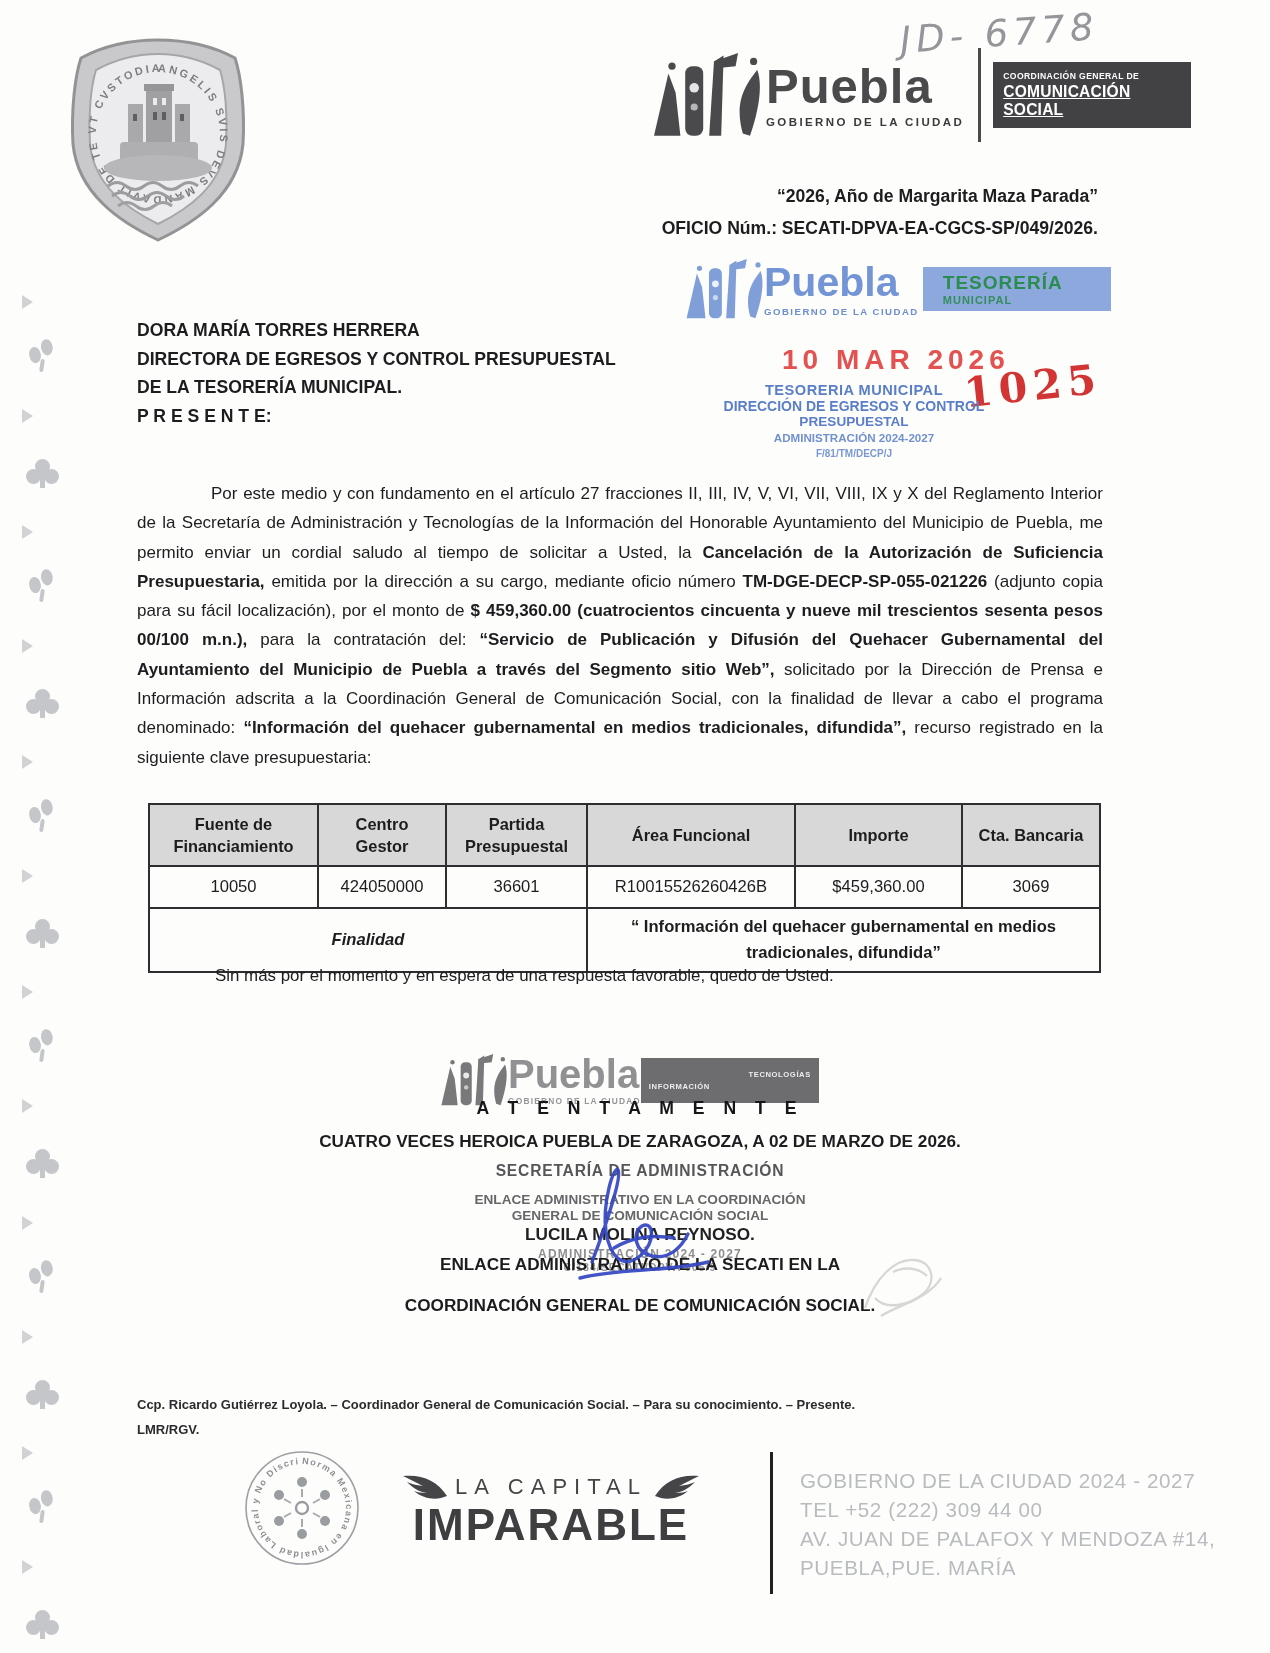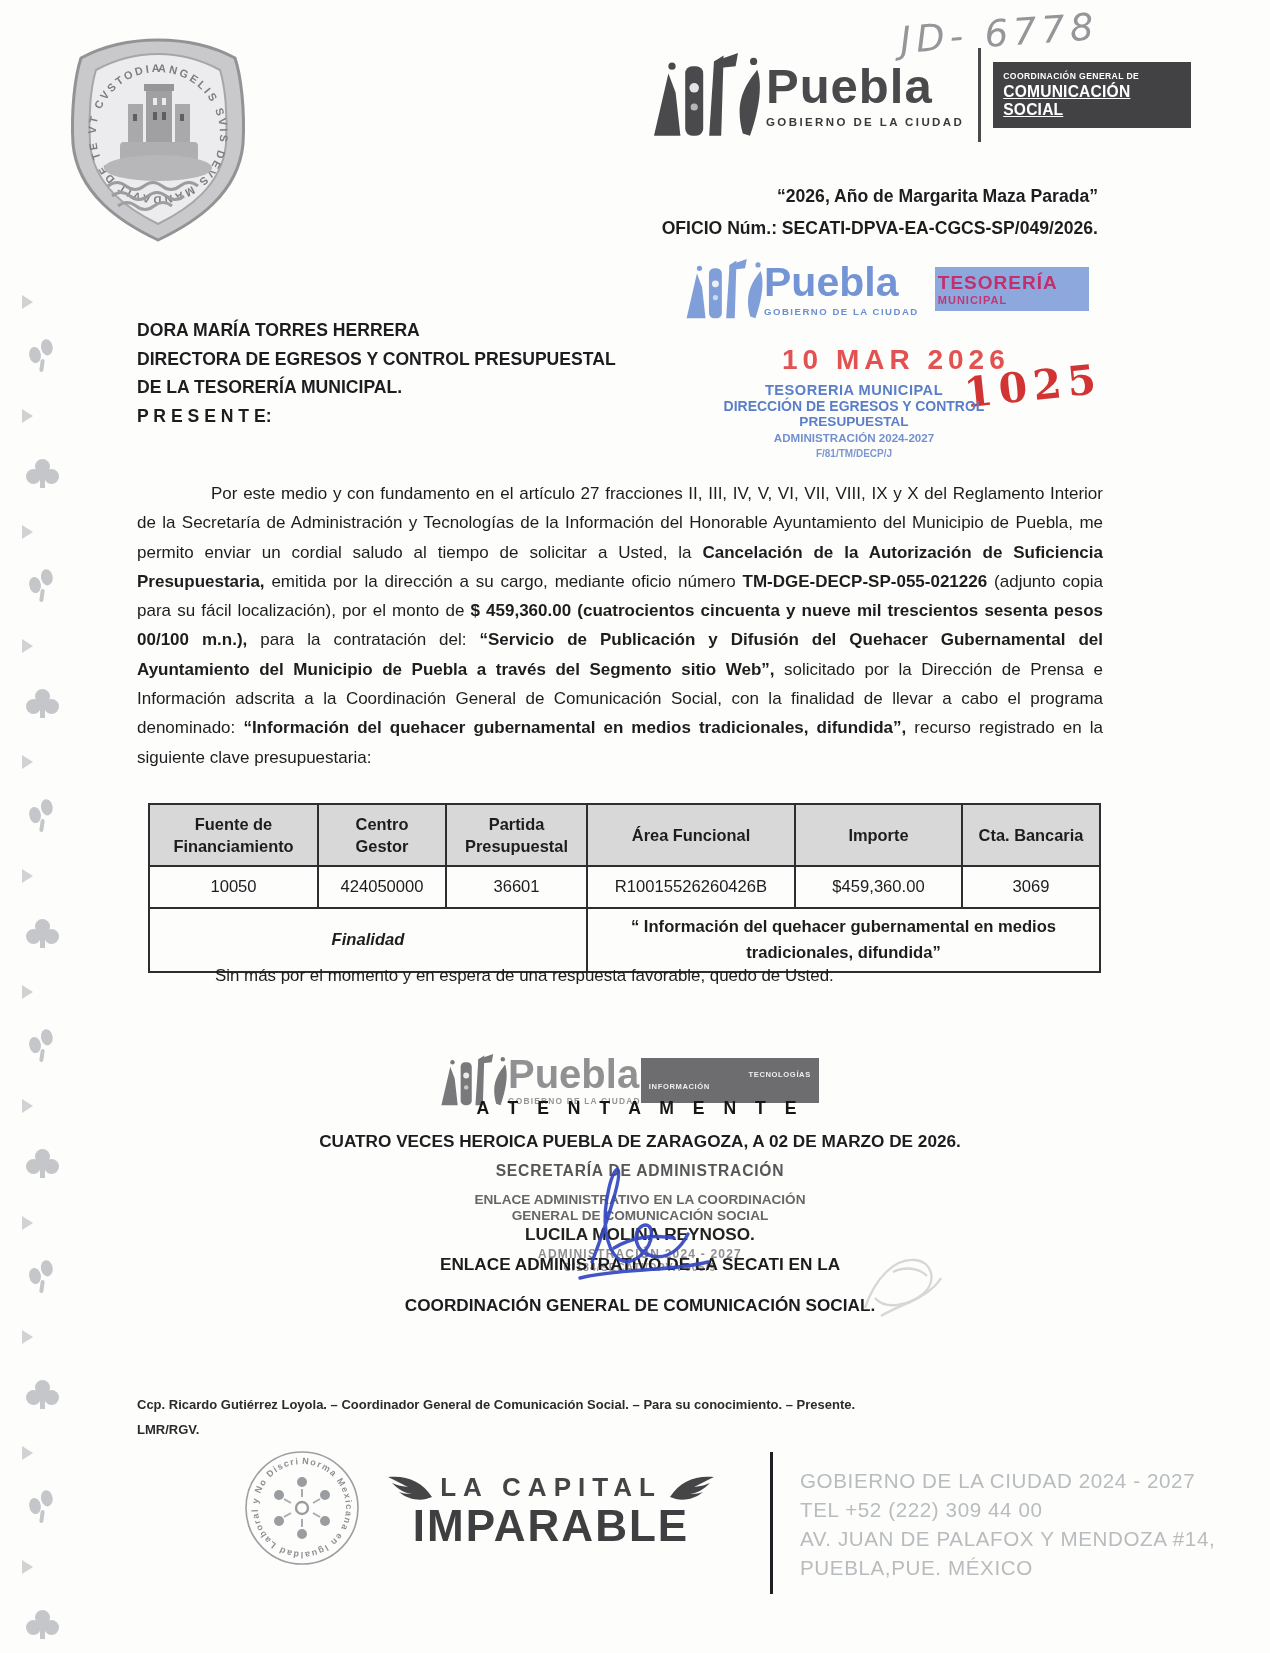--- a/index.html
+++ b/index.html
@@ -40,21 +40,21 @@
 
   .year{position:absolute;right:172px;top:186px;font-size:17.6px;font-weight:700;}
   .oficio{position:absolute;right:172px;top:218px;font-size:17.6px;font-weight:700;}
 
   
   .bluestamp{position:absolute;left:678px;top:250px;width:440px;height:220px;color:#5a7ec8;}
   .bs-row{display:flex;align-items:center;opacity:.9;}
   .bs-icons{width:86px;height:78px;color:#648ad2;}
   .bs-word{font-size:41px;font-weight:800;color:#658ad2;line-height:1;}
   .bs-tag{font-size:9.6px;font-weight:700;letter-spacing:1.5px;color:#5d82ca;margin-top:3px;}
-  .bs-badge{background:rgba(101,138,210,.82);color:#be185d;padding:5px 3px;margin-left:16px;width:148px;}
+  .bs-badge{background:rgba(101,138,210,.82);color:#15803d;padding:5px 20px;margin-left:4px;width:148px;}
   .bs-badge .t1{font-size:19px;font-weight:800;letter-spacing:1px;}
   .bs-badge .t2{font-size:11px;font-weight:700;letter-spacing:1px;opacity:.92;}
   .bs-date{position:absolute;left:104px;top:94px;font-size:28px;font-weight:700;color:#e24848;
     letter-spacing:5px;opacity:.95;}
   .bs-folio{position:absolute;left:286px;top:112px;font-size:41px;font-weight:700;color:#d23434;
     font-family:"DejaVu Serif",serif;letter-spacing:6px;transform:rotate(-6deg);}
   .bs-lines{position:absolute;left:0;top:132px;width:352px;text-align:center;font-weight:700;line-height:16px;}
   .bs-lines .l0{font-size:14.6px;letter-spacing:.5px;}
   .bs-lines .l1{font-size:14px;}
   .bs-lines .l2{font-size:13.6px;}
@@ -100,22 +100,22 @@
   .title1{font-size:17.2px;font-weight:700;color:#1c1c1e;margin-top:-19px;}
   .title2{font-size:17.2px;font-weight:700;color:#1c1c1e;margin-top:20px;}
 
   .sig-ink{position:absolute;left:556px;top:1158px;width:168px;height:132px;}
   .smudge{position:absolute;left:845px;top:1238px;width:110px;height:92px;opacity:.38;}
 
   .ccp{position:absolute;left:137px;top:1392px;font-size:13px;font-weight:700;color:#2b2b2d;line-height:25px;}
 
   .seal{position:absolute;left:242px;top:1448px;width:120px;height:120px;}
   .capital{position:absolute;left:378px;top:1472px;width:346px;text-align:center;color:#47474a;}
-  .cap1{display:flex;align-items:center;justify-content:center;gap:6px;font-size:26px;
-    font-weight:700;letter-spacing:7px;color:#454548;}
+  .cap1{display:flex;align-items:center;justify-content:center;gap:6px;font-size:22px;
+    font-weight:400;letter-spacing:7px;color:#454548;}
   .wing{width:48px;height:30px;color:#454548;flex:none;}
   .wing.flip{transform:scaleX(-1);}
   .cap2{font-size:44px;font-weight:900;letter-spacing:2px;color:#3f3f42;line-height:1.05;}
 
   .fdiv{position:absolute;left:770px;top:1452px;width:3px;height:142px;background:#202022;}
   .finfo{position:absolute;left:800px;top:1466px;font-size:20.6px;color:#b9bcbe;
     line-height:29px;letter-spacing:.6px;}
 </style>
 </head>
 <body>
@@ -373,16 +373,16 @@
     </div>
     <div class="cap2">IMPARABLE</div>
   </div>
 
   <div class="fdiv"></div>
 
   <div class="finfo">
     <div>GOBIERNO DE LA CIUDAD 2024 - 2027</div>
     <div>TEL +52 (222) 309 44 00</div>
     <div>AV. JUAN DE PALAFOX Y MENDOZA #14,</div>
-    <div>PUEBLA,PUE. MÉXICO</div>
+    <div>PUEBLA,PUE. MARÍA</div>
   </div>
 
 </div>
 
 </body></html>

